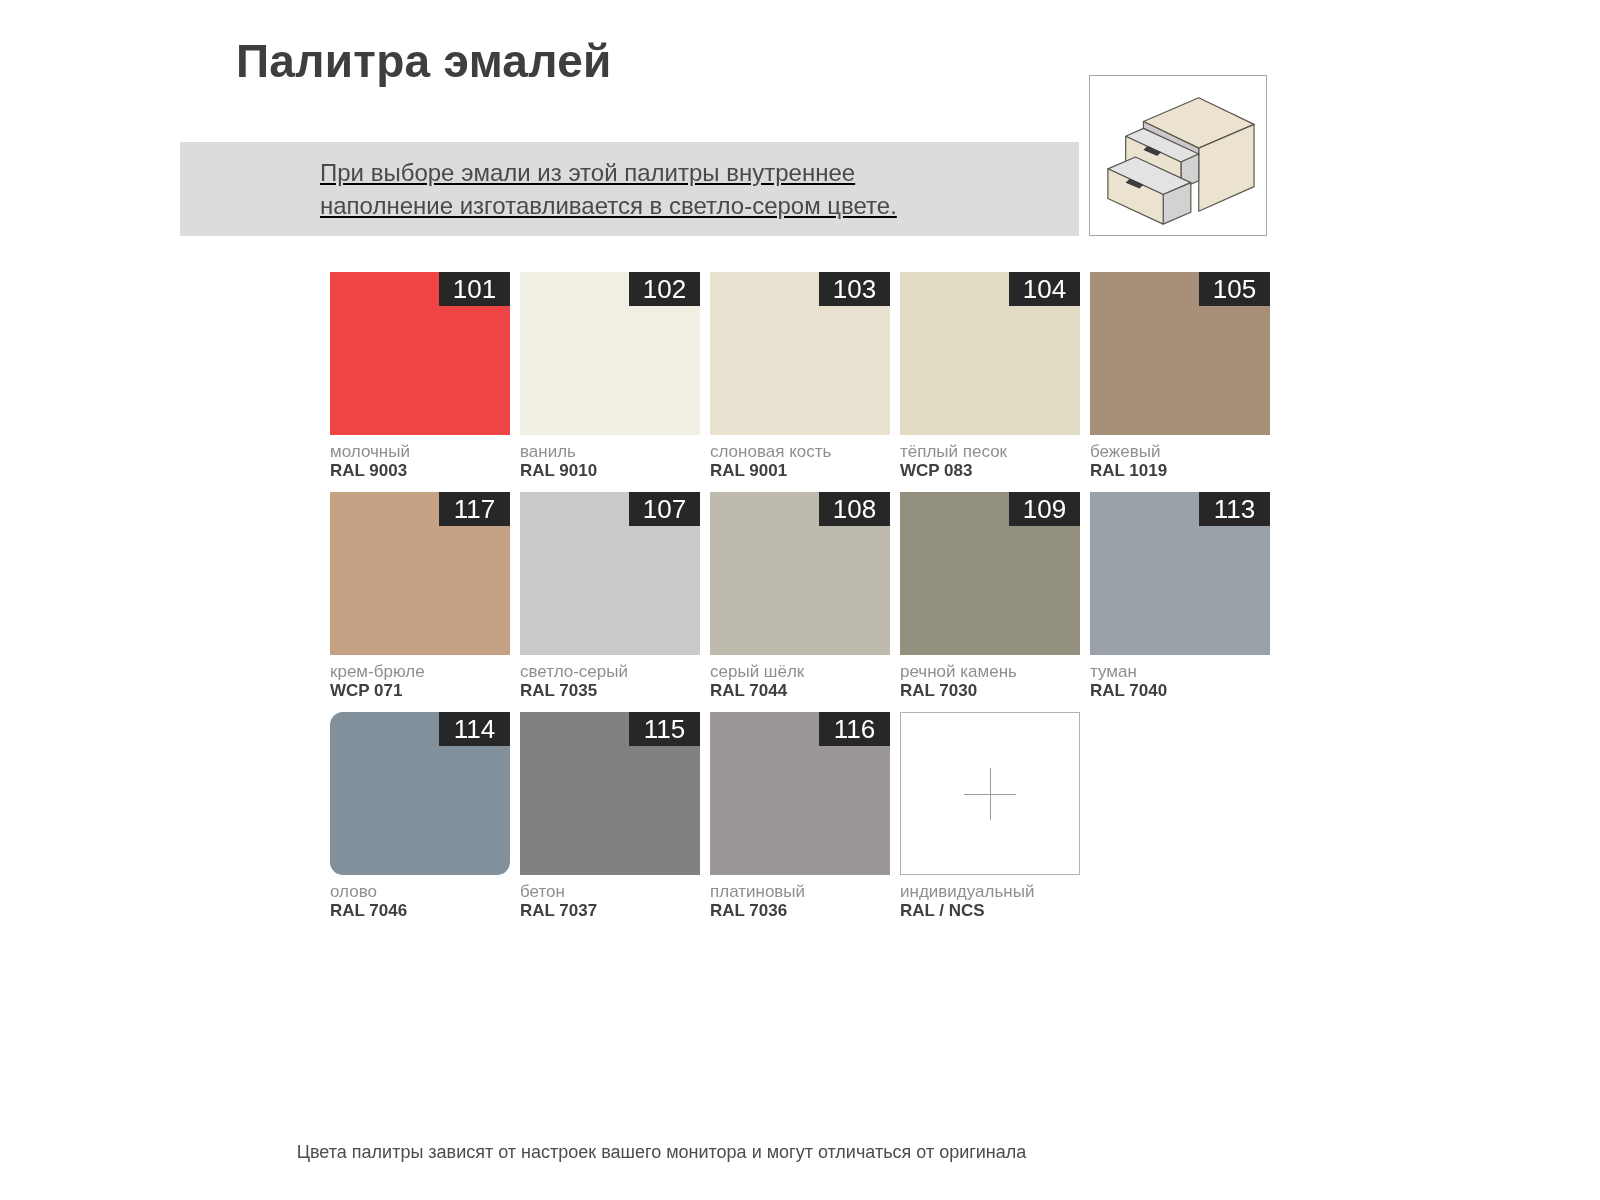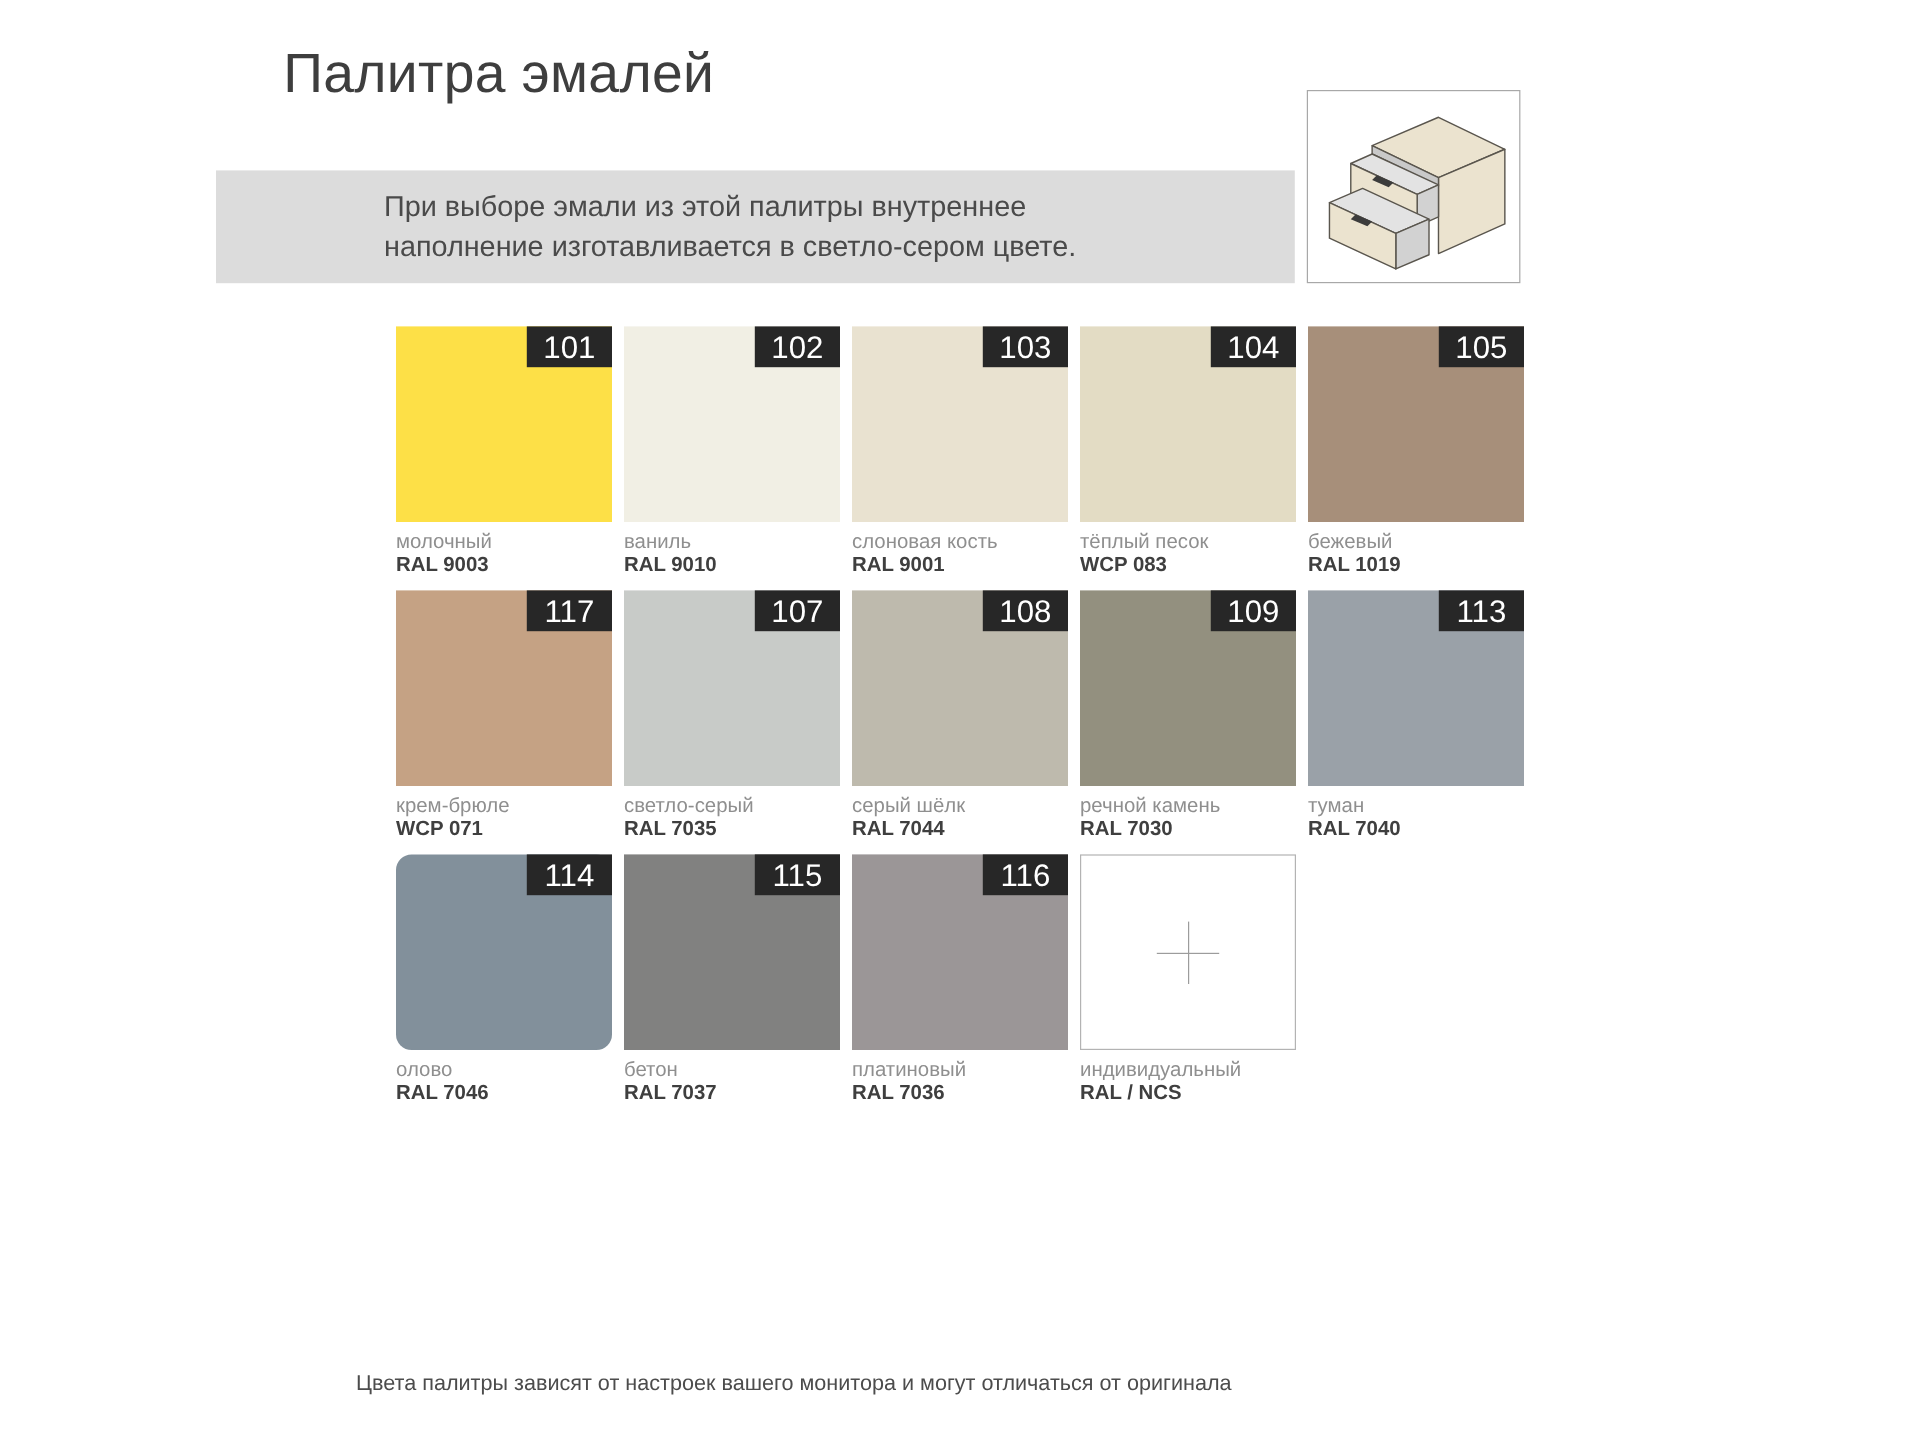--- a/index.html
+++ b/index.html
@@ -6,28 +6,28 @@
   html, body { margin: 0; padding: 0; }
   body {
     width: 1600px; height: 1200px;
     position: relative;
     background: #ffffff;
     font-family: "Liberation Sans", sans-serif;
     overflow: hidden;
   }
   .title {
     position: absolute; left: 236px; top: 34px;
-    font-size: 46px; font-weight: 400; color: #3e3e3e;
+    font-size: 46px; font-weight: 700; color: #3e3e3e;
     letter-spacing: 0.3px; margin: 0;
   }
   .note {
     position: absolute; left: 180px; top: 142px;
     width: 899px; height: 94px;
     background: #dcdcdc;
-    display: flex; align-items: center;
+    display: flex; align-items: center; text-decoration: underline;
   }
   .note p {
     margin: 0 0 0 140px; max-width: 600px;
     font-size: 24px; line-height: 33px; color: #4a4a4a;
   }
   .illu {
     position: absolute; left: 1089px; top: 75px;
     width: 178px; height: 161px;
     border: 1px solid #a8a8a8; background: #ffffff;
   }
@@ -94,21 +94,21 @@
 
     <polygon points="18,94 74,120 102,108 46,82" fill="#e3e3e3"></polygon>
     <polygon points="74,120 102,108 102,138 74,150" fill="#d2d2d2"></polygon>
     <polygon points="18,94 74,120 74,150 18,124" fill="#ebe3cf"></polygon>
     <polygon points="40,104 54,110 50,114 36,108" fill="#3c3c3c" stroke="none"></polygon>
   </svg>
 </div>
 
 <div class="grid">
   <div class="cell">
-    <div class="swatch" style="background: #fde047;">
+    <div class="swatch" style="background: #ef4444;">
       <div class="badge">101</div>
 
     </div>
     <div class="label-name">молочный</div>
     <div class="label-code">RAL 9003</div>
   </div>
 
   <div class="cell">
     <div class="swatch" style="background: rgb(241, 239, 228);">
       <div class="badge">102</div>

